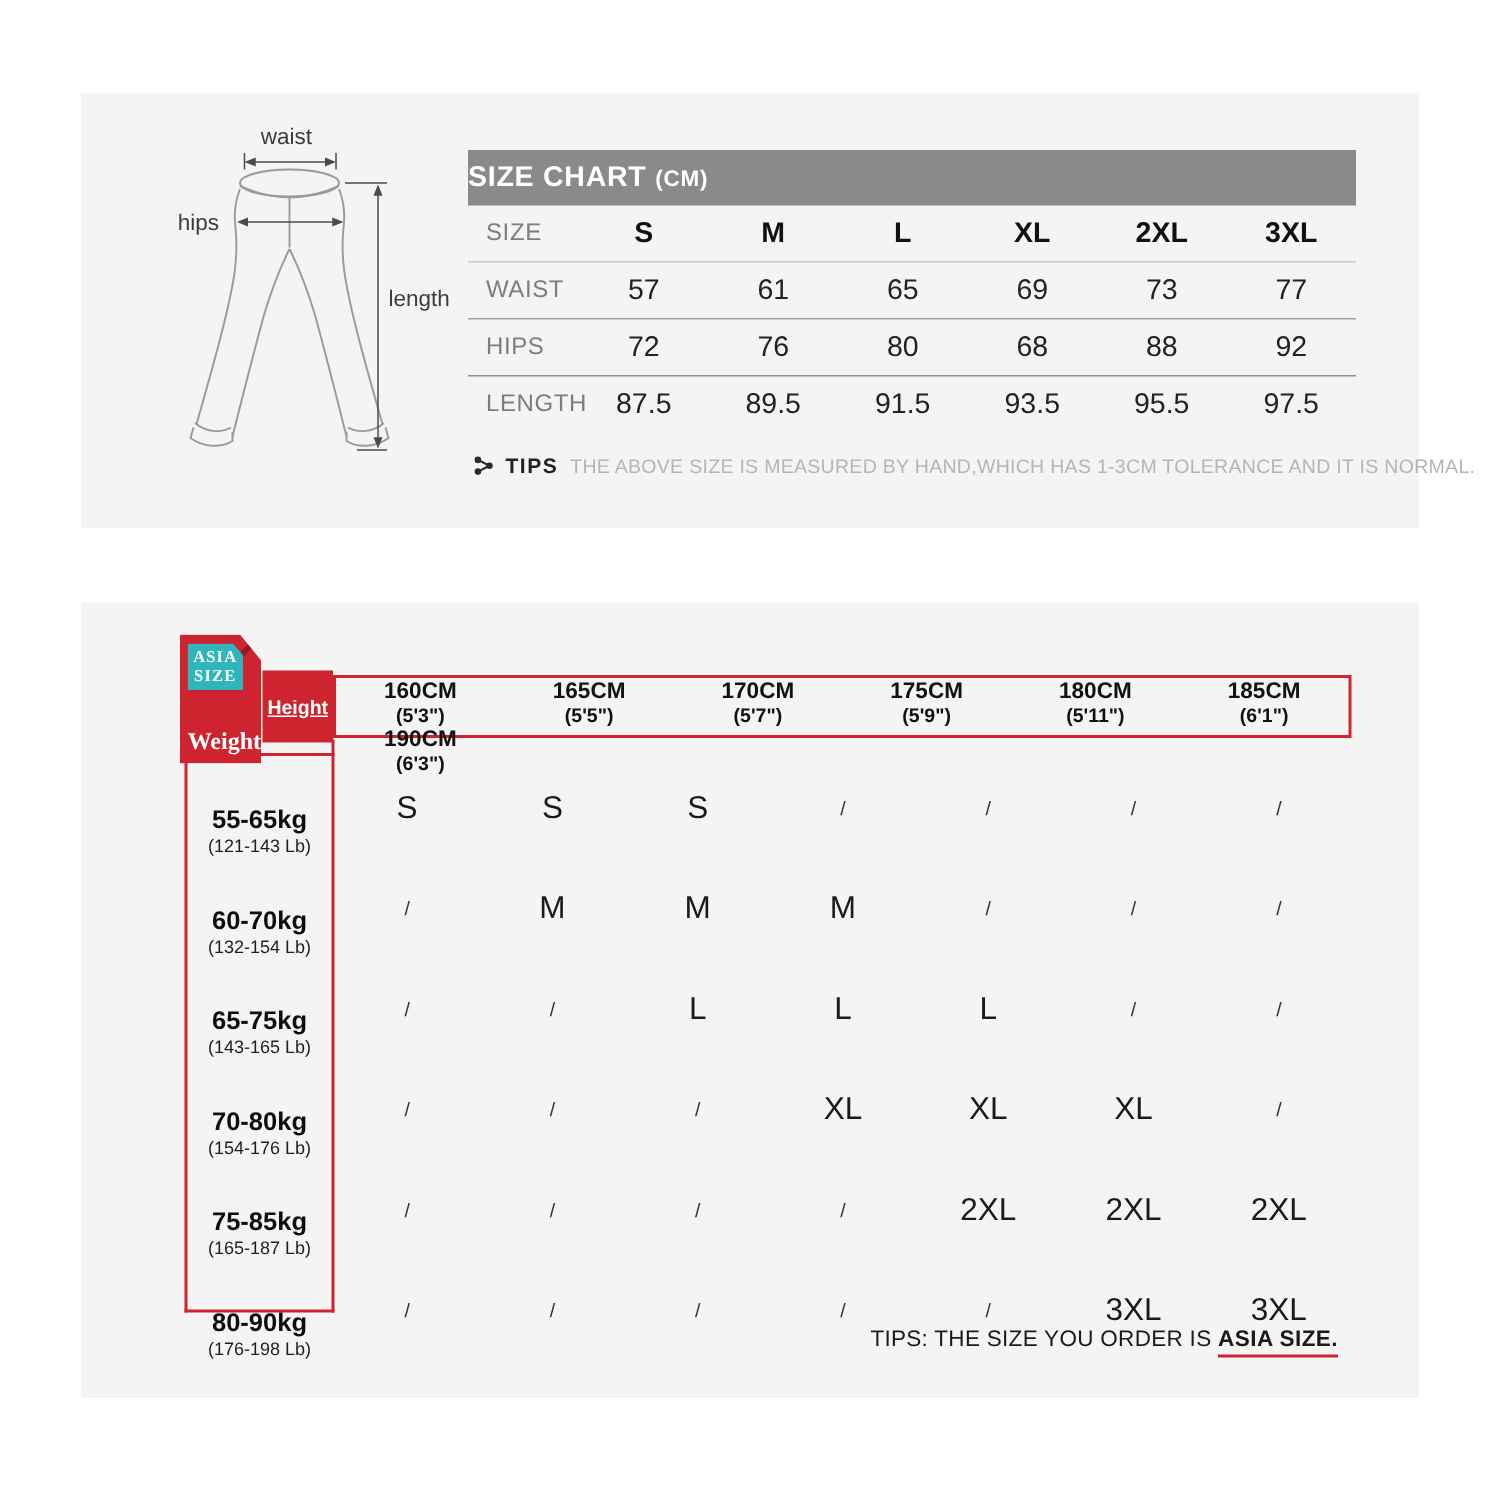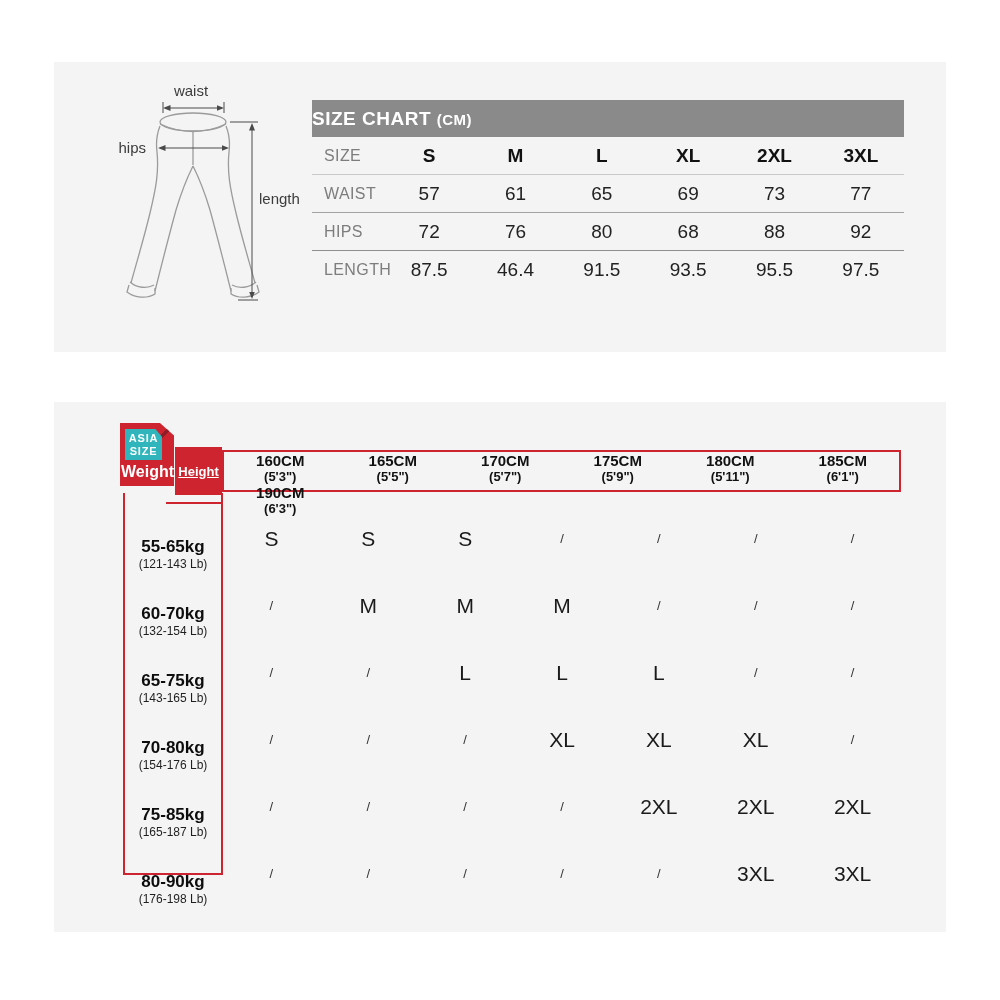--- a/index.html
+++ b/index.html
@@ -33,22 +33,22 @@
   .sc-val{text-align:center;font-size:19px;color:#222;}
   .r-size{border-bottom:1px solid #c9c9c9;}
   .r-size .sc-val{font-weight:bold;color:#111;}
   .r-waist{border-bottom:1px solid #a2a2a2;}
   .r-hips{border-bottom:1px solid #8f8f8f;}
   .tips-line{position:absolute;left:262px;top:240px;display:flex;align-items:center;gap:8px;white-space:nowrap;}
   .tips-word{font-size:14px;font-weight:bold;color:#222;letter-spacing:1px;}
   .tips-note{font-size:13px;color:#b5b5b5;letter-spacing:.2px;}
 
   
-  .weight-box{position:absolute;left:66px;top:21px;width:54px;height:63px;background:var(--red);
-    clip-path:polygon(0 0,74% 0,100% 20%,100% 100%,0 100%);}
+  .weight-box{position:absolute;left:66px;top:21px;width:54px;height:86px;background:var(--red);
+    clip-path:polygon(0 0,74% 0,100% 20%,100% 100%,0 100%);font-family:Liberation Serif, serif;}
   .weight-box .fold{position:absolute;top:0;right:0;width:16px;height:16px;
     background:linear-gradient(135deg,transparent 44%,var(--red-dark) 44%,var(--red-dark) 60%,transparent 60%);}
   .asia-badge{position:absolute;left:5px;top:6px;width:37px;height:31px;background:var(--teal);
     color:#fff;font-size:11px;font-weight:bold;text-align:center;line-height:13px;padding-top:3px;
     letter-spacing:.8px;clip-path:polygon(0 0,82% 0,100% 25%,100% 100%,0 100%);}
   .weight-text{position:absolute;left:0;right:0;bottom:5px;text-align:right;color:#fff;
     font-weight:bold;font-size:16px;}
   .height-box{position:absolute;left:121px;top:45px;width:47px;height:48px;background:var(--red);
     color:#fff;font-weight:bold;font-size:13px;display:flex;align-items:center;justify-content:center;text-decoration:underline;}
   .height-row{position:absolute;left:168px;top:48px;width:679px;height:42px;
@@ -138,28 +138,39 @@
         <div class="sc-val">72</div>
         <div class="sc-val">76</div>
         <div class="sc-val">80</div>
         <div class="sc-val">68</div>
         <div class="sc-val">88</div>
         <div class="sc-val">92</div>
       </div>
       <div class="sc-row r-length">
         <div class="sc-label">LENGTH</div>
         <div class="sc-val">87.5</div>
-        <div class="sc-val">46.4</div>
+        <div class="sc-val">89.5</div>
         <div class="sc-val">91.5</div>
         <div class="sc-val">93.5</div>
         <div class="sc-val">95.5</div>
         <div class="sc-val">97.5</div>
       </div>
     </div>
 
+    <div class="tips-line">
+      <svg width="13" height="13" viewBox="0 0 13 13">
+        <line x1="10.2" y1="6.5" x2="2.8" y2="2.6" stroke="#2b2b2b" stroke-width="1.4"></line>
+        <line x1="10.2" y1="6.5" x2="2.8" y2="10.4" stroke="#2b2b2b" stroke-width="1.4"></line>
+        <circle cx="10.3" cy="6.5" r="2.2" fill="#2b2b2b"></circle>
+        <circle cx="2.6" cy="2.6" r="2.2" fill="#2b2b2b"></circle>
+        <circle cx="2.6" cy="10.4" r="2.2" fill="#2b2b2b"></circle>
+      </svg>
+      <span class="tips-word">TIPS</span>
+      <span class="tips-note">THE ABOVE SIZE IS MEASURED BY HAND,WHICH HAS 1-3CM TOLERANCE AND IT IS NORMAL.</span>
+    </div>
   </div>
 
   <div class="panel panel-bottom">
 
     <div class="weight-box">
       <div class="fold"></div>
       <div class="asia-badge">
         <div>ASIA</div>
         <div>SIZE</div>
       </div>
@@ -270,14 +281,18 @@
       </div>
       <div class="m-cell slash">/</div>
       <div class="m-cell slash">/</div>
       <div class="m-cell slash">/</div>
       <div class="m-cell slash">/</div>
       <div class="m-cell slash">/</div>
       <div class="m-cell">3XL</div>
       <div class="m-cell">3XL</div>
     </div>
 
+    <div class="bottom-tips">
+      <span>TIPS: THE SIZE YOU ORDER IS </span>
+      <span class="tips-bold">ASIA SIZE.</span>
+    </div>
   </div>
 </div>
 
 </body></html>

